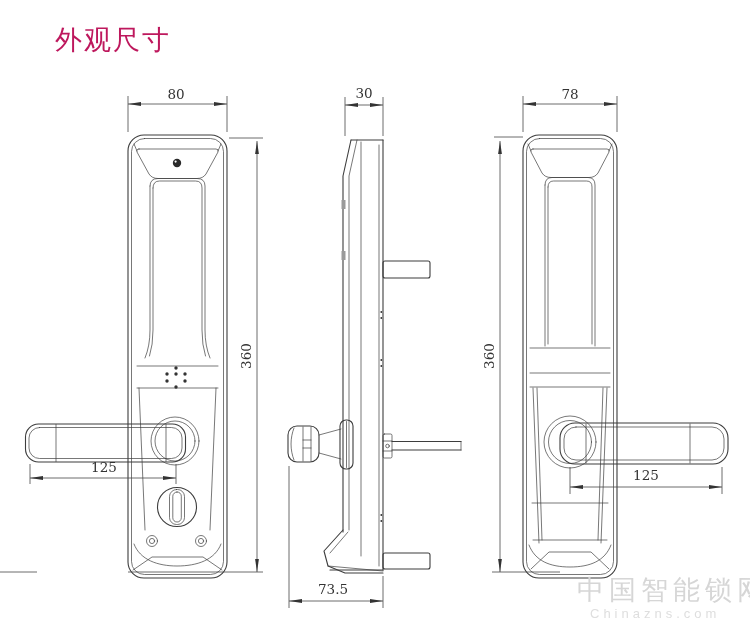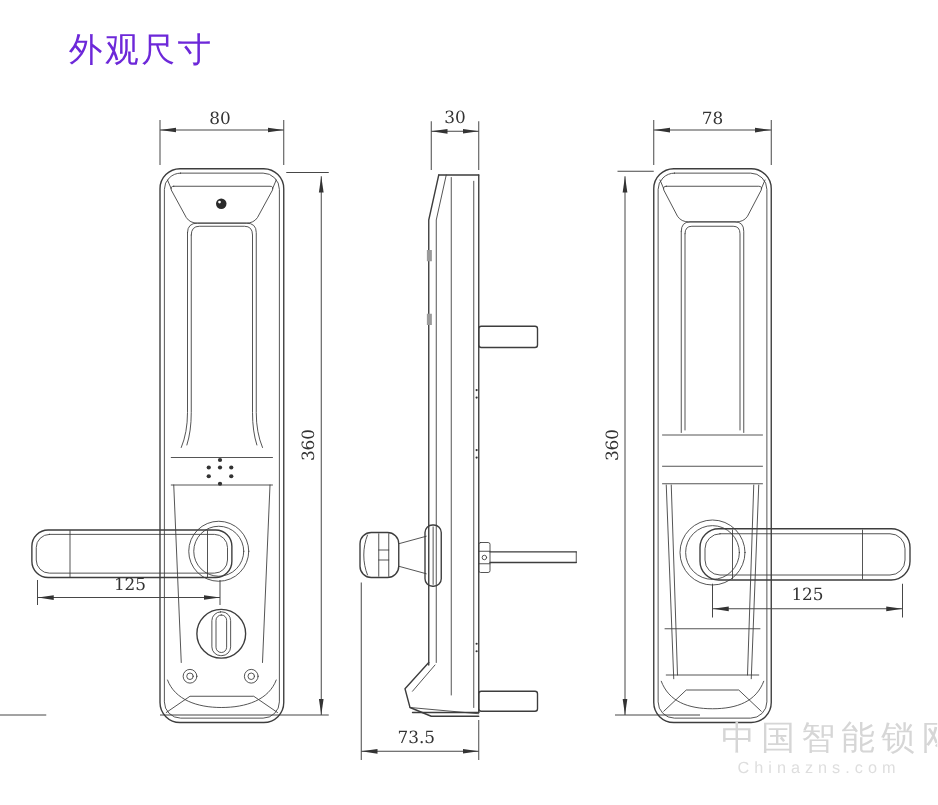--- a/index.html
+++ b/index.html
@@ -1,19 +1,19 @@
 <!DOCTYPE html>
 <html><head>
 <meta charset="utf-8">
 <style>
   html,body{margin:0;padding:0;background:#ffffff;}
   .page{position:relative;width:750px;height:644px;background:#fff;overflow:hidden;
         font-family:"Liberation Sans", sans-serif;}
   .title{position:absolute;left:55px;top:22px;font-size:27px;letter-spacing:2px;
-         color:#6d28d9;font-weight:500;}
+         color:#be185d;font-weight:500;}
   svg text{font-family:"DejaVu Serif", serif;fill:#333;}
   .dimtxt{font-size:13.5px;}
   .outline{fill:none;stroke:#3d3d3d;stroke-width:1.1;stroke-linejoin:round;stroke-linecap:round;}
   .inner{fill:none;stroke:#3d3d3d;stroke-width:0.7;stroke-linejoin:round;stroke-linecap:round;}
   .thin{fill:none;stroke:#474747;stroke-width:0.8;stroke-linecap:butt;}
   .wm1{font-family:"Liberation Sans", sans-serif;font-size:27px;letter-spacing:5px;fill:#d6d6d6;}
   .wm2{font-family:"Liberation Sans", sans-serif;font-size:13px;letter-spacing:4px;fill:#dedede;}
 </style>
 </head>
 <body>

